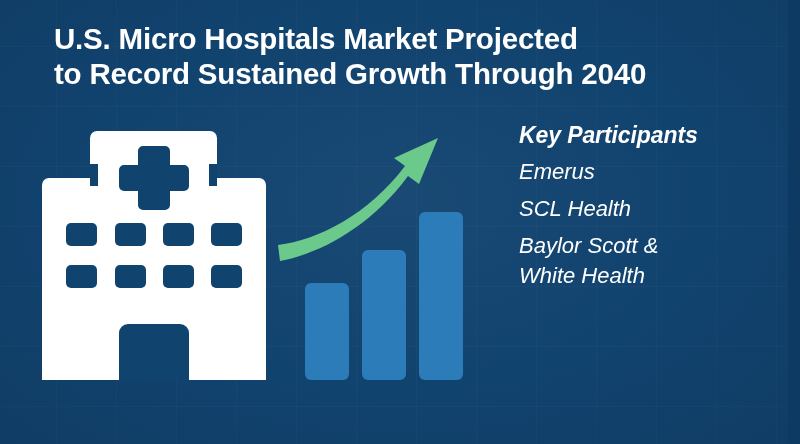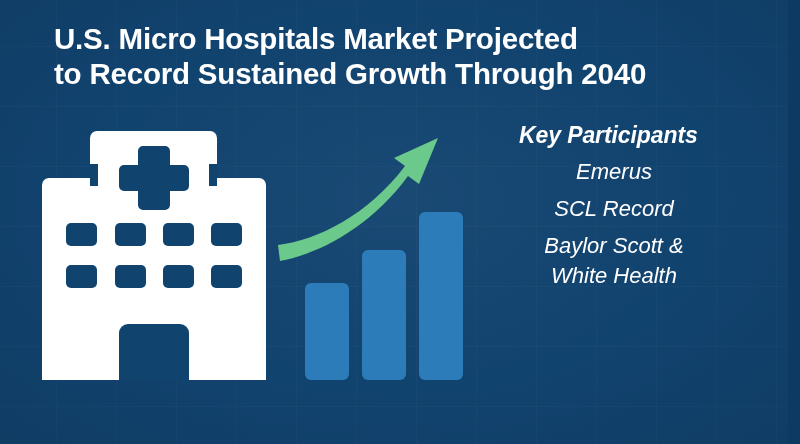--- a/index.html
+++ b/index.html
@@ -76,21 +76,20 @@
     margin: 0 0 8px 0;
   }
   #participants .kp-item {
     color: #ffffff;
     font-size: 22px;
     font-weight: normal;
     line-height: 30px;
     letter-spacing: 0px;
     margin: 0 0 7px 0;
     max-width: 190px;
-    text-align: center;
   }
 
   
   #hospital-illustration {
     position: absolute;
     left: 38px;
     top: 126px;
     width: 232px;
     height: 254px;
     z-index: 5;
@@ -167,18 +166,18 @@
   </div>
 
   <div id="headline">
     <span class="hl-line">U.S. Micro Hospitals Market Projected</span>
     <span class="hl-line">to Record Sustained Growth Through 2040</span>
   </div>
 
   <div id="participants">
     <div class="kp-heading">Key Participants</div>
     <div class="kp-item">Emerus</div>
-    <div class="kp-item">SCL Record</div>
+    <div class="kp-item">SCL Health</div>
     <div class="kp-item">Baylor Scott &amp; White Health</div>
   </div>
 
   <div id="vignette"></div>
 </div>
 
 </body></html>

